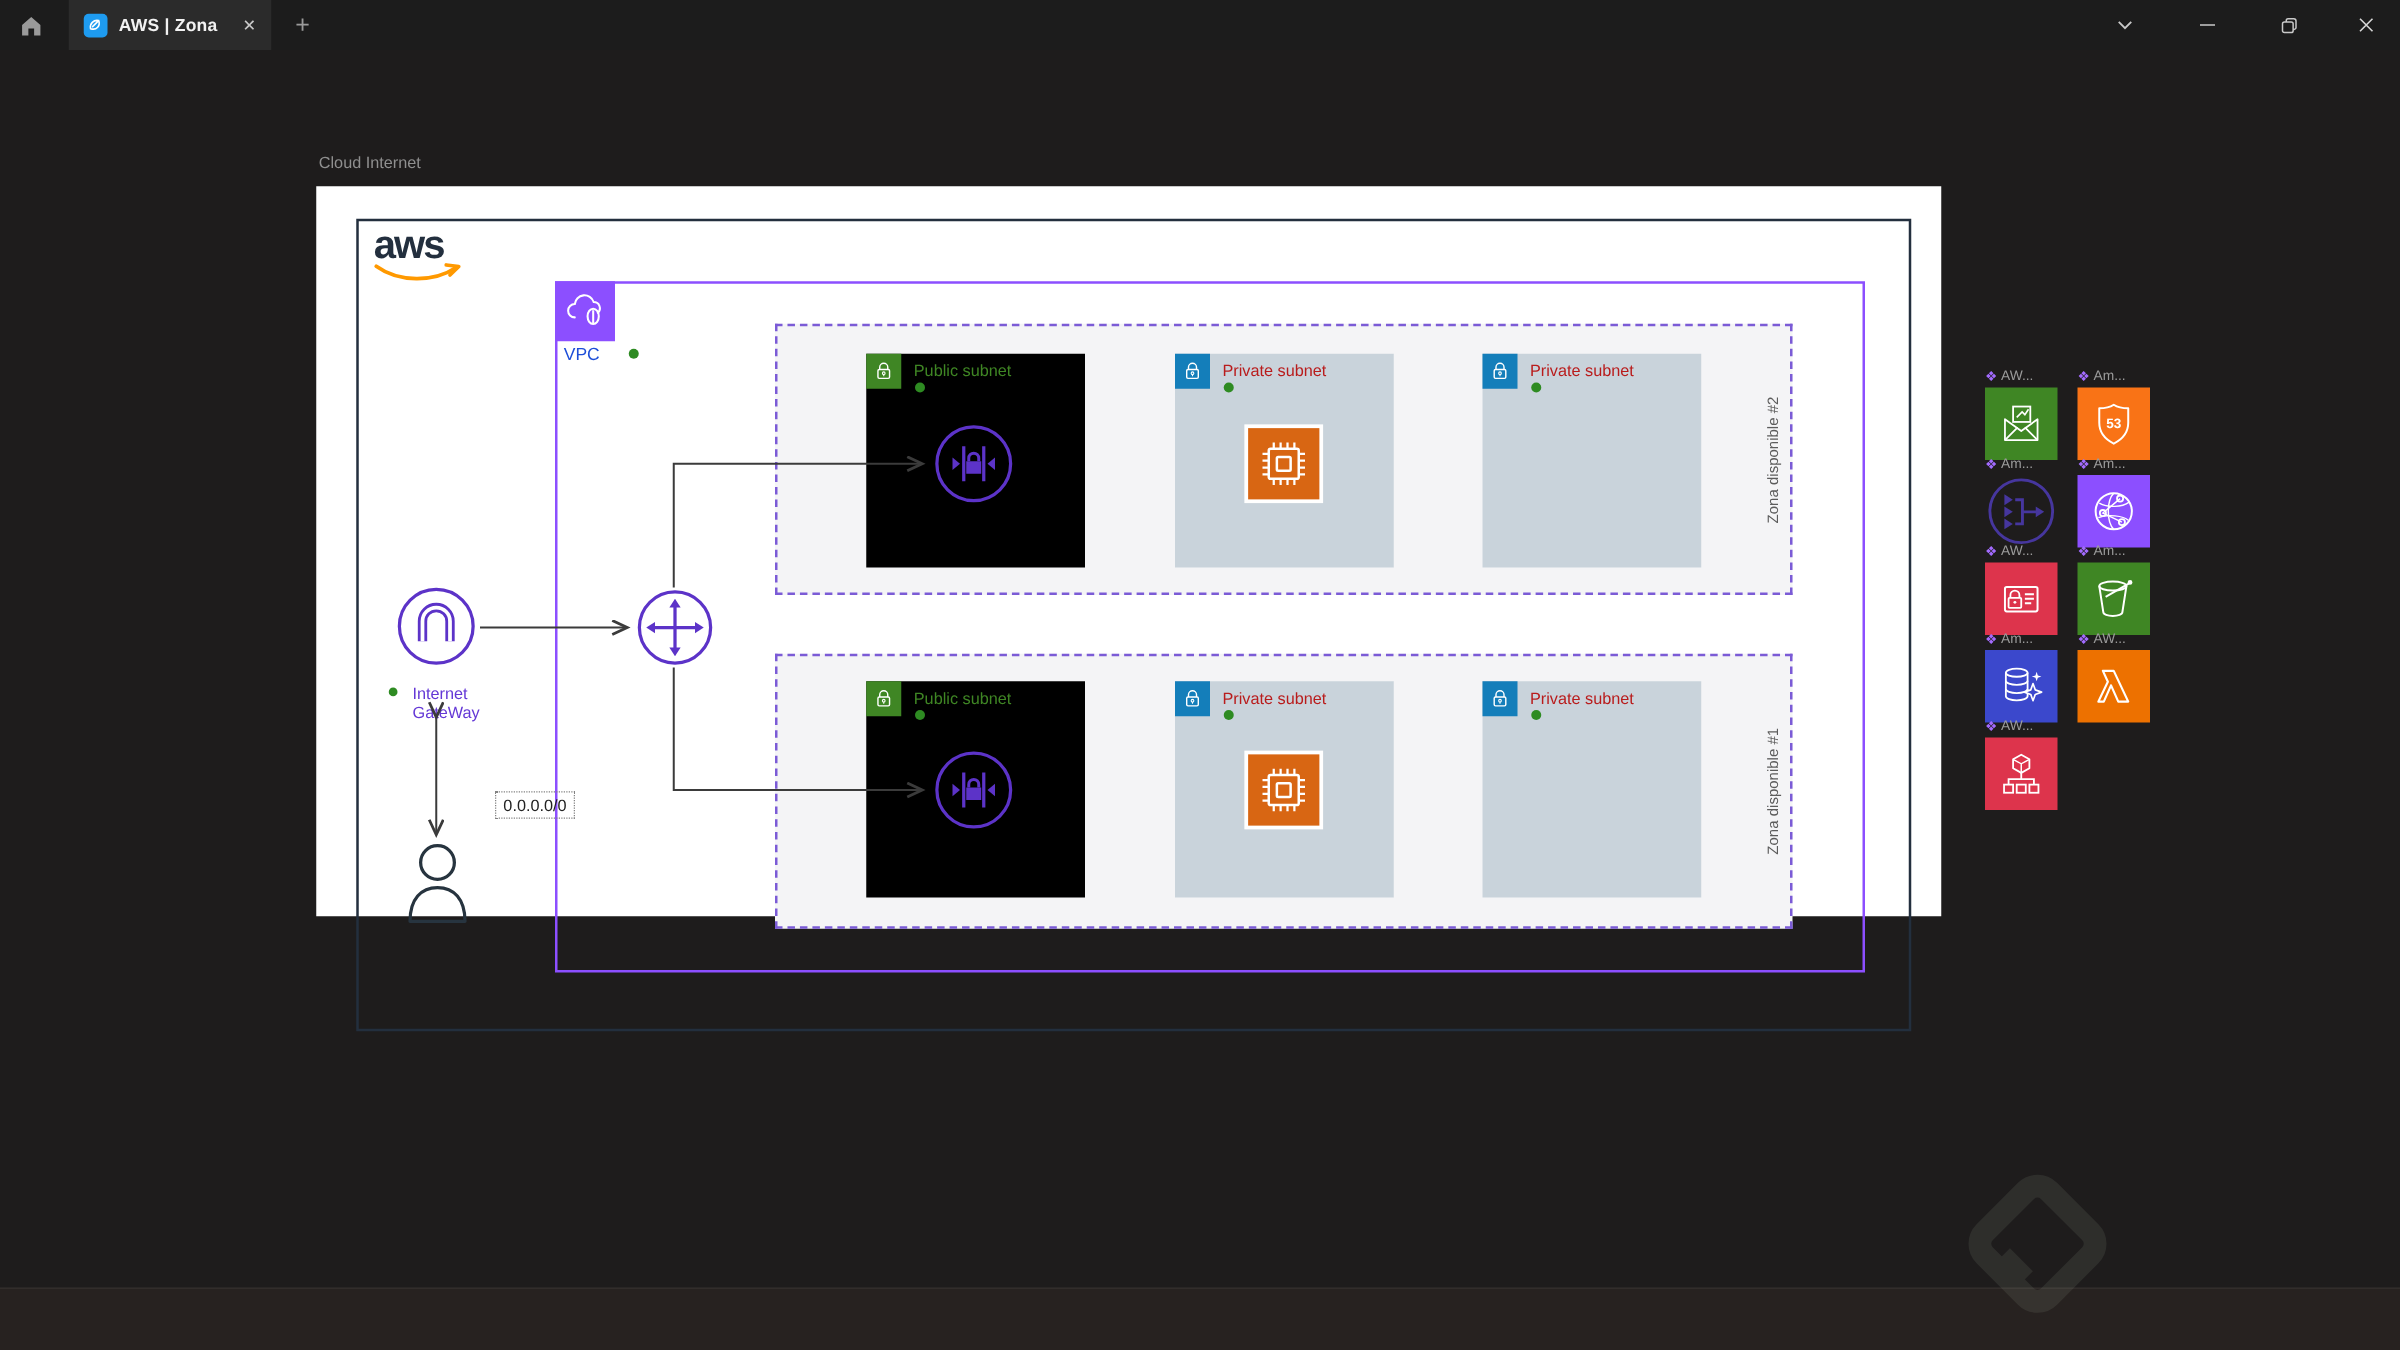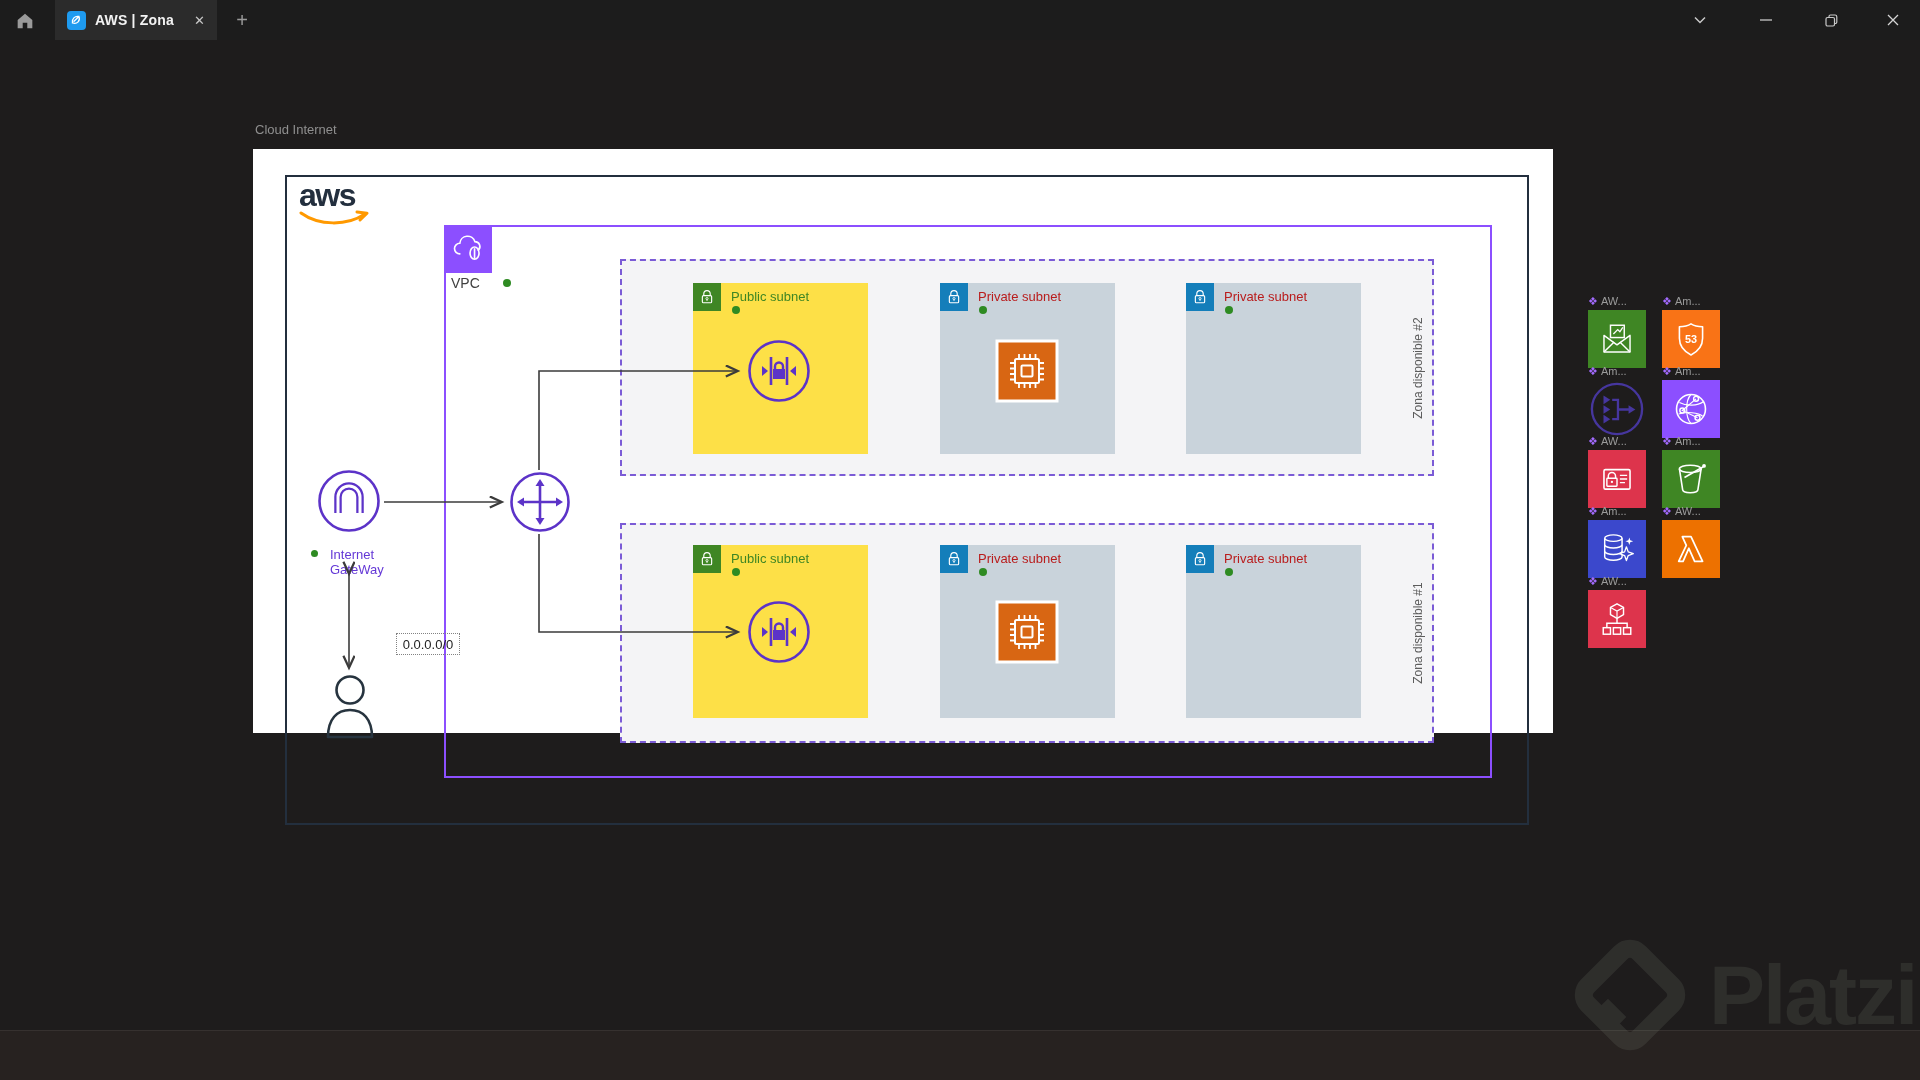--- a/index.html
+++ b/index.html
@@ -20,29 +20,29 @@
 
   
   #frame-label { position:absolute; left:255px; top:122px; color:#8F8F8F; font-size:13px; }
   #frame { position:absolute; left:253px; top:149px; width:1300px; height:584px; background:#FFFFFF; }
   #inner-border { position:absolute; left:32px; top:26px; width:1244px; height:650px; border:2px solid #232F3E; }
   #aws-logo { position:absolute; left:46px; top:31px; width:76px; }
   #aws-logo .t { font-size:32px; font-weight:bold; color:#232F3E; letter-spacing:-1.5px; line-height:30px;}
   #vpc-box { position:absolute; left:191px; top:76px; width:1048px; height:553px; border:2px solid #8C4FFF; }
   #vpc-icon { position:absolute; left:191px; top:76px; width:48px; height:48px; background:#8C4FFF;
               display:flex; align-items:center; justify-content:center; }
-  #vpc-label { position:absolute; left:198px; top:126px; color:#404040; font-size:14px; display:flex; align-items:center; gap:23px;}
+  #vpc-label { position:absolute; left:198px; top:126px; color:#1d4ed8; font-size:14px; display:flex; align-items:center; gap:23px;}
   .gdot { width:8px; height:8px; border-radius:50%; background:#2E8B22; display:inline-block; }
   .zone { position:absolute; border:2px dashed #7B5BD6; background:#F4F4F6; }
   #zone2 { left:367px; top:110px; width:814px; height:217px; }
   #zone1 { left:367px; top:374px; width:814px; height:220px; }
   .zone-label { position:absolute; width:160px; height:14px; text-align:center; color:#5C5C5C; font-size:12px;
                 transform:rotate(-90deg); }
   .subnet { position:absolute; width:175px; height:171px; }
-  .subnet.public  { background:#fde047;padding-left:29px; }
+  .subnet.public  { background:#000000;padding-left:29px; }
   .subnet.private { background:#C9D3DB; }
   .sn-icon { position:absolute; left:0; top:0; width:28px; height:28px; display:flex; align-items:center; justify-content:center;}
   .sn-icon.green { background:#3F8624; } .sn-icon.blue { background:#147EBA; }
   .sn-label { position:absolute; left:38px; top:6px; font-size:13px; }
   .sn-label.green { color:#3F8624; } .sn-label.blue { color:#b91c1c; }
   .sn-dot { position:absolute; left:39px; top:23px; }
   .shape { position:absolute; }
   #cidr { position:absolute; left:112px; top:484px; width:64px; height:22px; border:1px dotted #828282;
           font-size:13px; color:#222; display:flex; align-items:center; justify-content:center;margin-left:31px; }
   #igw-label { position:absolute; left:77px; top:398px; font-size:13px; line-height:15px; color:#6438D6; }
@@ -434,21 +434,20 @@
   </div>
 </div>
 
 <div id="watermark">
   <svg width="130" height="130" viewBox="0 0 100 100">
     <g transform="rotate(45 50 50)">
       <rect x="22" y="22" width="56" height="56" rx="10" stroke="currentColor" stroke-width="14" fill="none"></rect>
       <rect x="40" y="64" width="20" height="20" fill="currentColor"></rect>
     </g>
   </svg>
-  <span class="wmt">Platzi</span>
 </div>
 
 <div id="taskbar">
   
 
   
 
   
 
   

